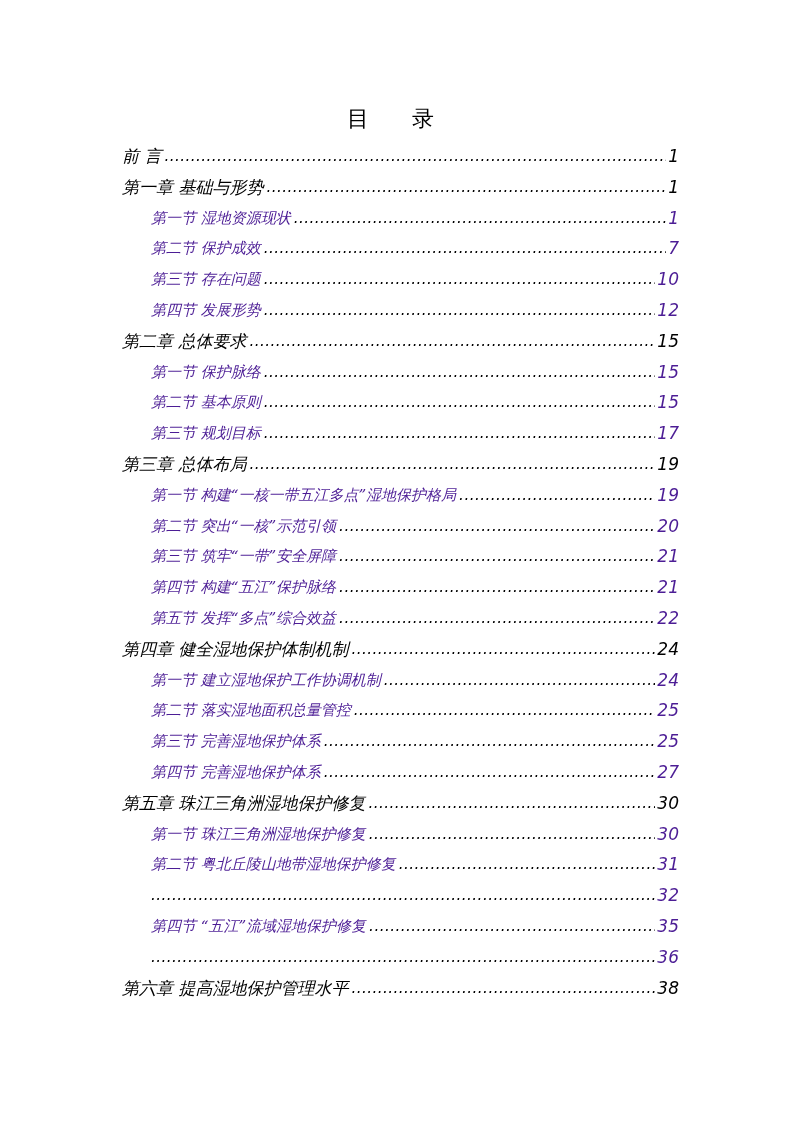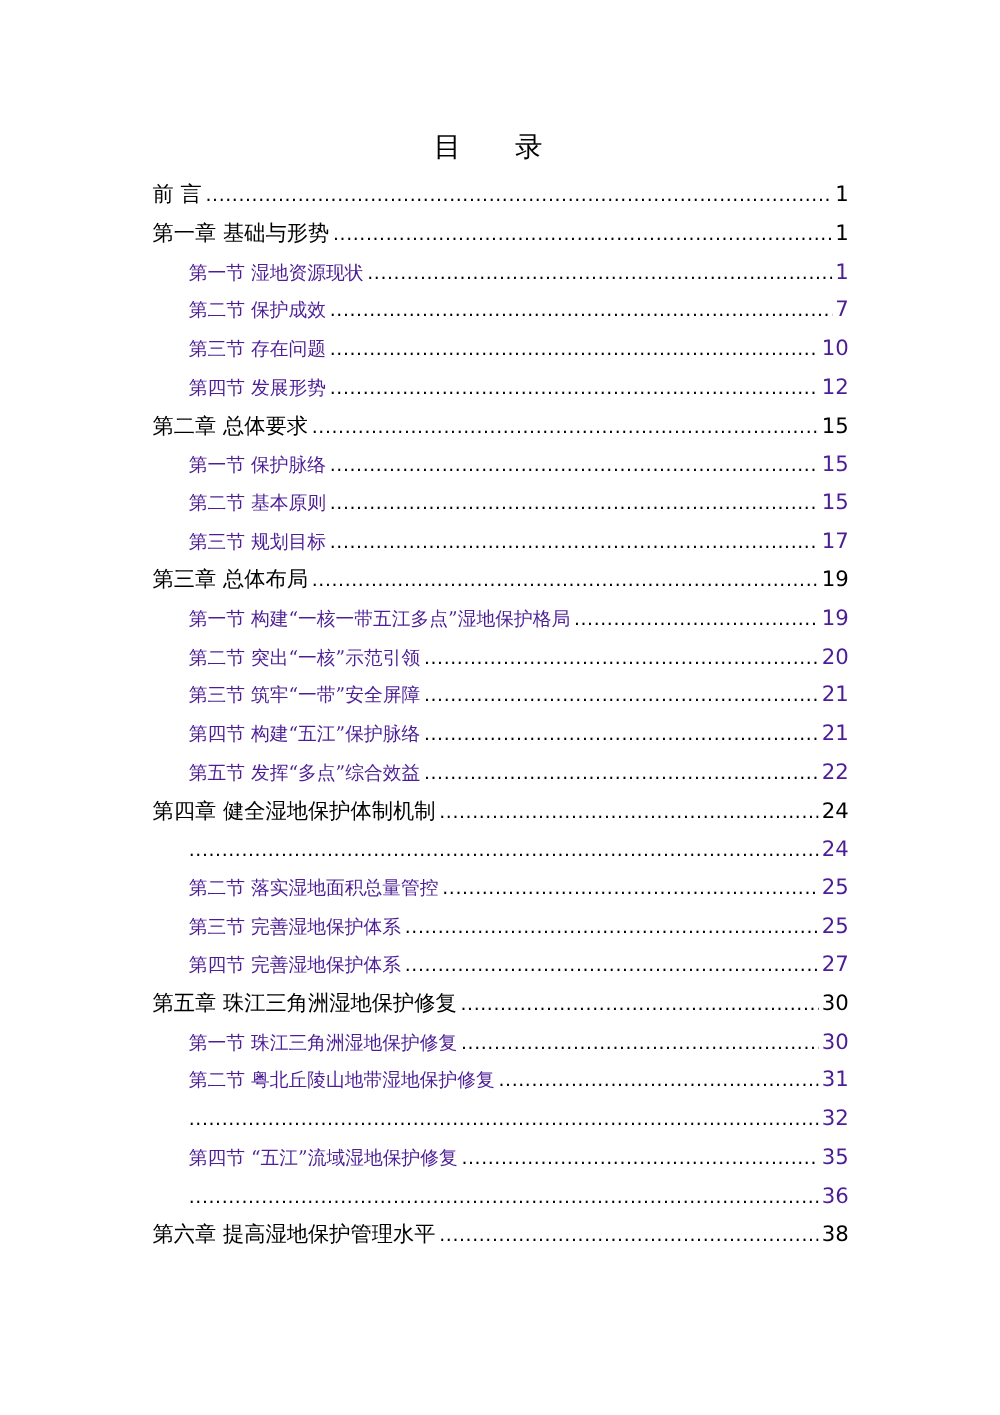--- a/index.html
+++ b/index.html
@@ -32,20 +32,21 @@
       left: 122px;
       width: 557px;
     }
     .row {
       display: flex;
       align-items: flex-end;
       height: 30.8px;
       line-height: 30.8px;
       white-space: nowrap;
       overflow: hidden;
+      font-style: italic;
     }
     .row.chapter {
       font-size: 17px;
     }
     .row.section {
       font-size: 15px;
       padding-left: 29px;
       font-family: "DejaVu Serif", "Liberation Serif", serif;
       color: #4c1d95;
     }
@@ -167,20 +168,21 @@
     <span class="label">第五节  发挥“多点”综合效益</span>
     <span class="dots"></span>
     <span class="page">22</span>
   </div>
   <div class="row chapter">
     <span class="label">第四章  健全湿地保护体制机制</span>
     <span class="dots"></span>
     <span class="page">24</span>
   </div>
   <div class="row section">
+    <span class="label">第一节  建立湿地保护工作协调机制</span>
     <span class="dots"></span>
     <span class="page">24</span>
   </div>
   <div class="row section">
     <span class="label">第二节  落实湿地面积总量管控</span>
     <span class="dots"></span>
     <span class="page">25</span>
   </div>
   <div class="row section">
     <span class="label">第三节  完善湿地保护体系</span>

